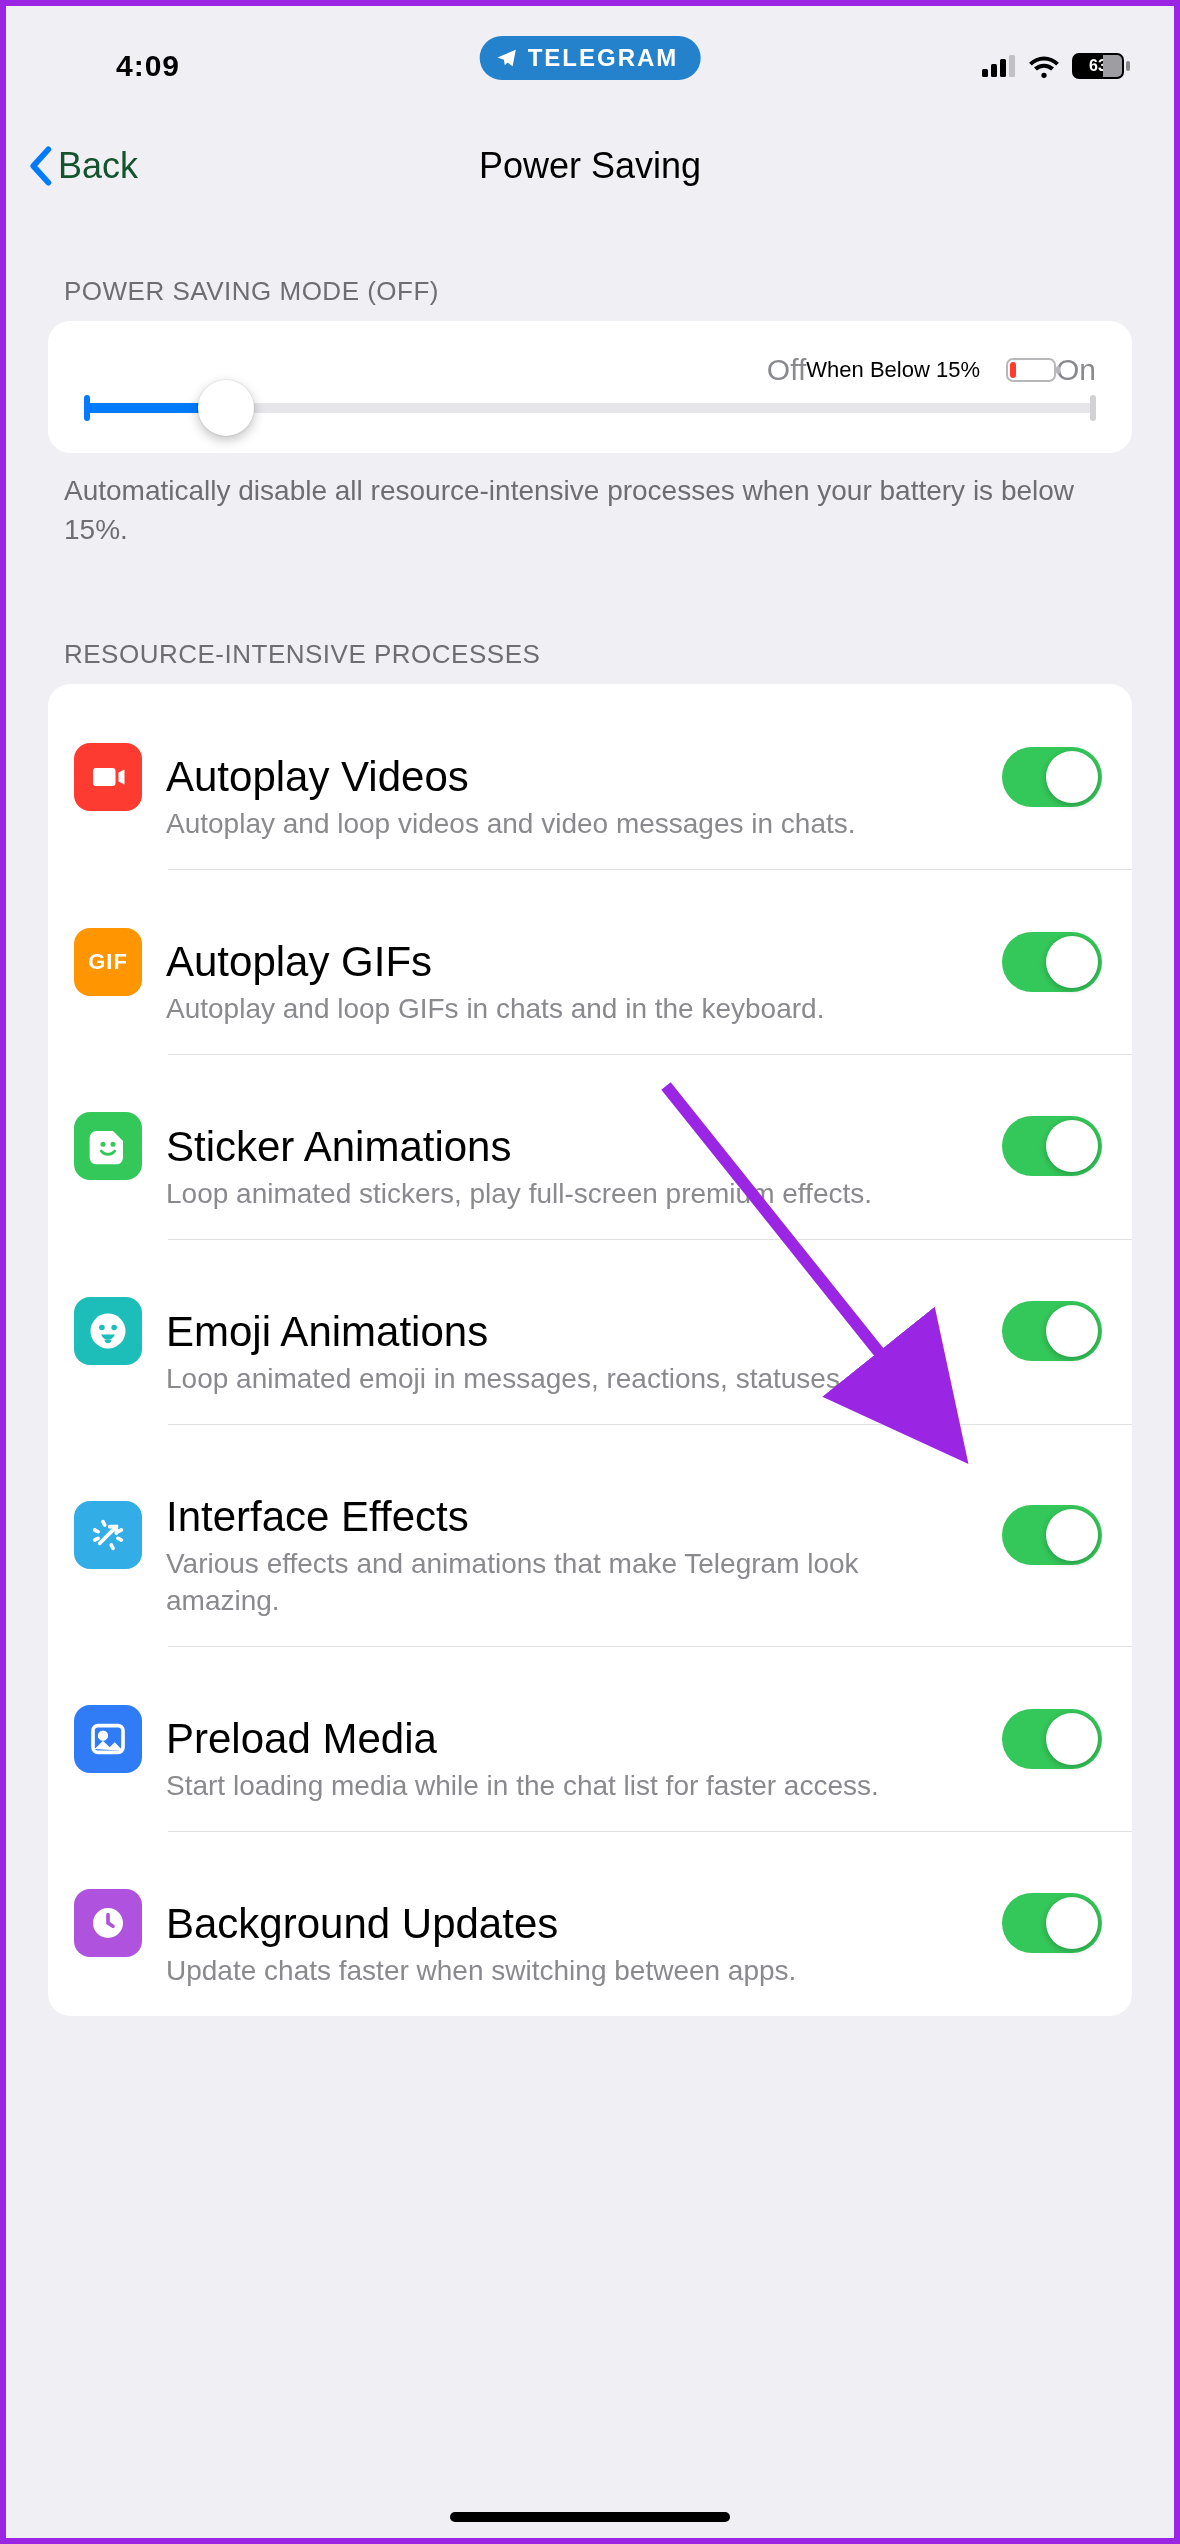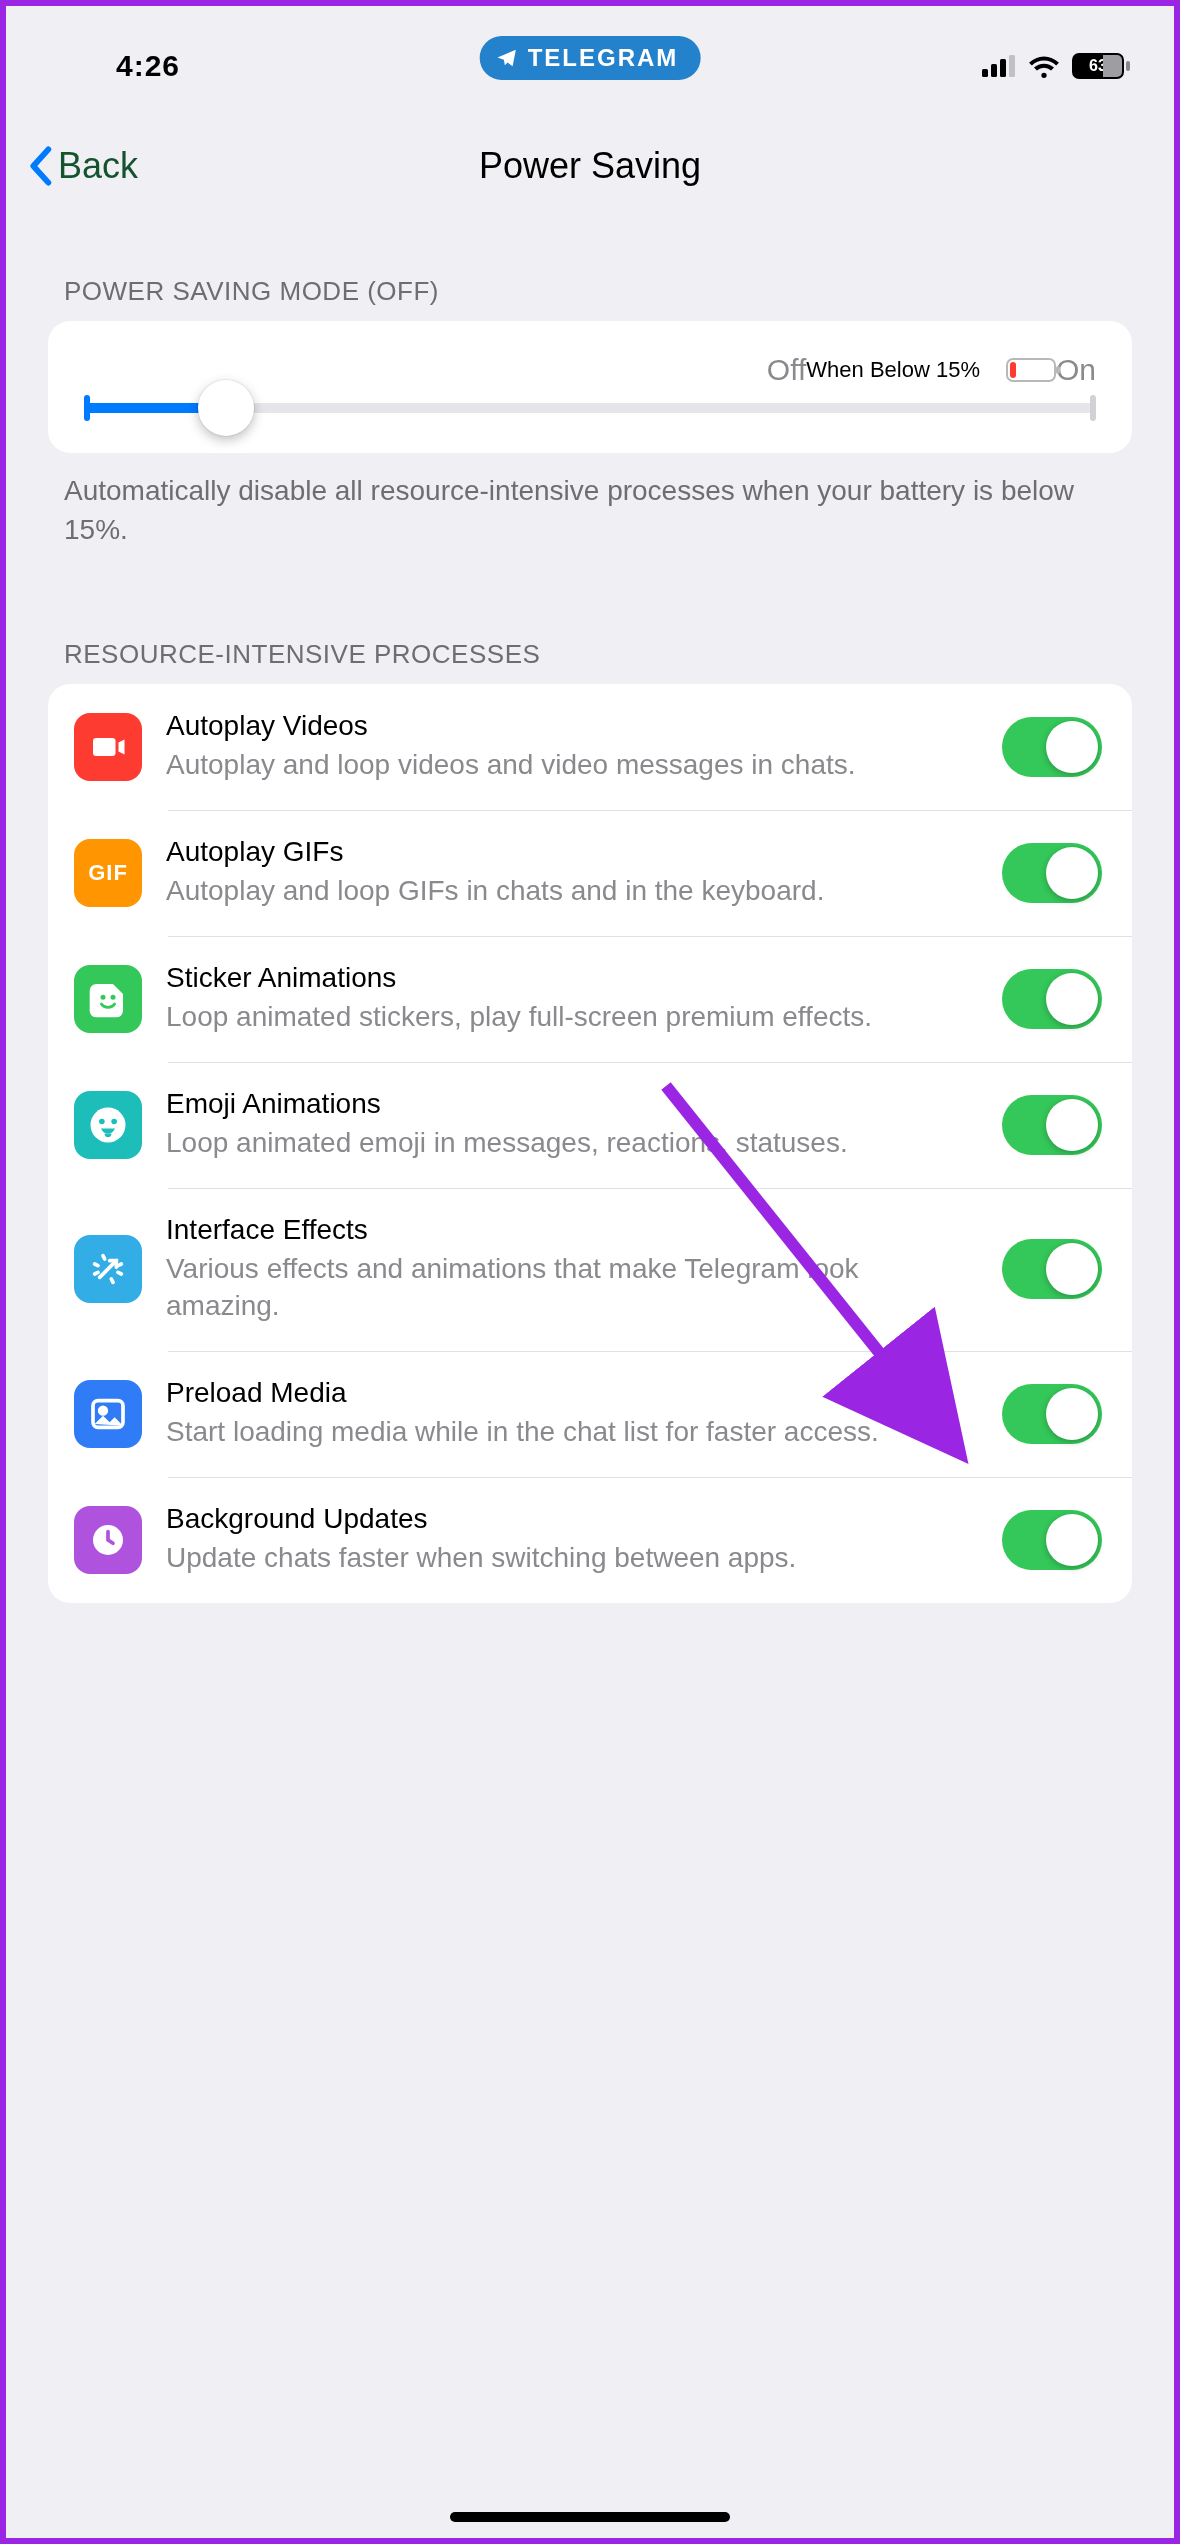--- a/index.html
+++ b/index.html
@@ -204,21 +204,21 @@
     left: 120px; right:0; top:0;
     height:1px; background:#e1e1e4;
   }
   .row-icon {
     width: 68px; height: 68px;
     border-radius: 16px;
     flex: 0 0 auto;
     display:flex; align-items:center; justify-content:center;
   }
   .row-body { flex: 1 1 auto; min-width:0; padding-right: 10px; }
-  .row-title { font-size: 28px; color:#000; }
+  .row-title { font-size: 42px; color:#000;margin-top:43px; }
   .row-sub { font-size: 28px; color:#8a8a8e; line-height:1.35; margin-top:4px; }
 
   .toggle {
     width: 100px; height: 60px;
     background: #34c759;
     border-radius: 60px;
     position: relative;
     flex: 0 0 auto;
   }
   .toggle::after {
@@ -253,21 +253,21 @@
     position: absolute;
     pointer-events: none;
   }
 </style>
 </head>
 <body>
 
 <div class="screen">
 
   <div class="status-bar">
-    <div class="status-time">4:26</div>
+    <div class="status-time">4:09</div>
     <div class="pill">
       <svg width="22" height="22" viewBox="0 0 24 24" fill="#fff">
           <path d="M2 11.5L22 3l-3.5 18-5.5-4-3 3-1-6z"></path>
         </svg>
       <span>TELEGRAM</span>
     </div>
     <div class="status-right">
       <svg width="34" height="22" viewBox="0 0 34 22" fill="#000">
         <rect x="0" y="14" width="6" height="8" rx="1.5"></rect>
         <rect x="9" y="9" width="6" height="13" rx="1.5"></rect>

